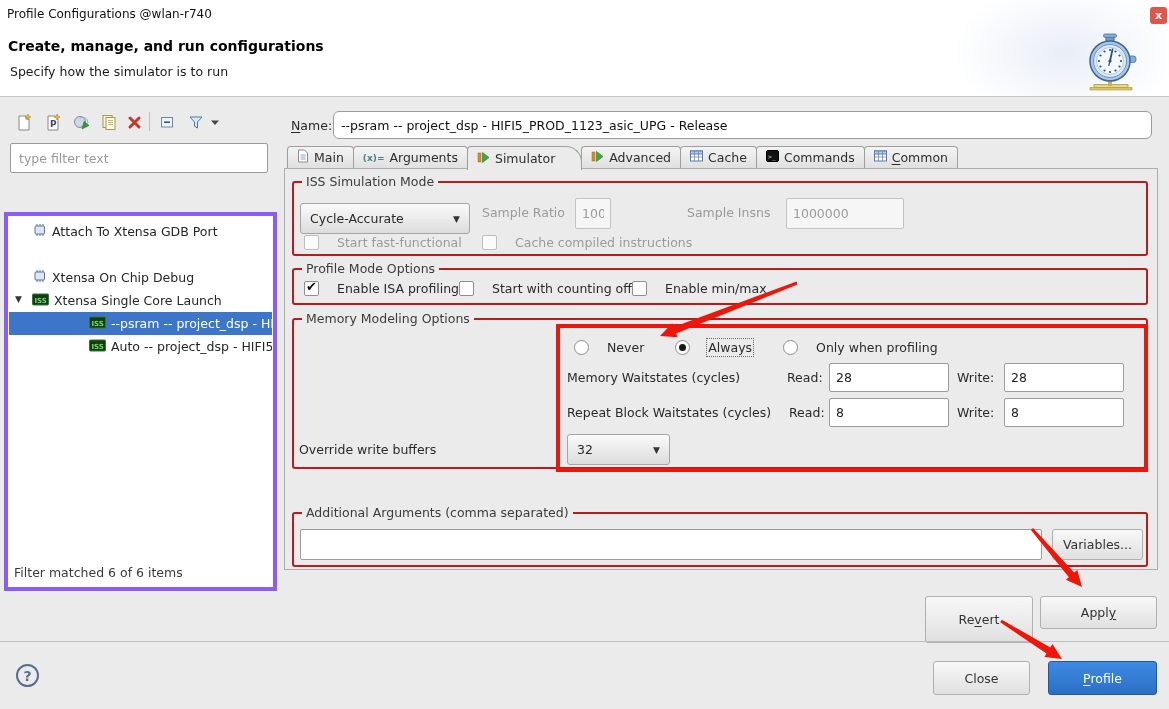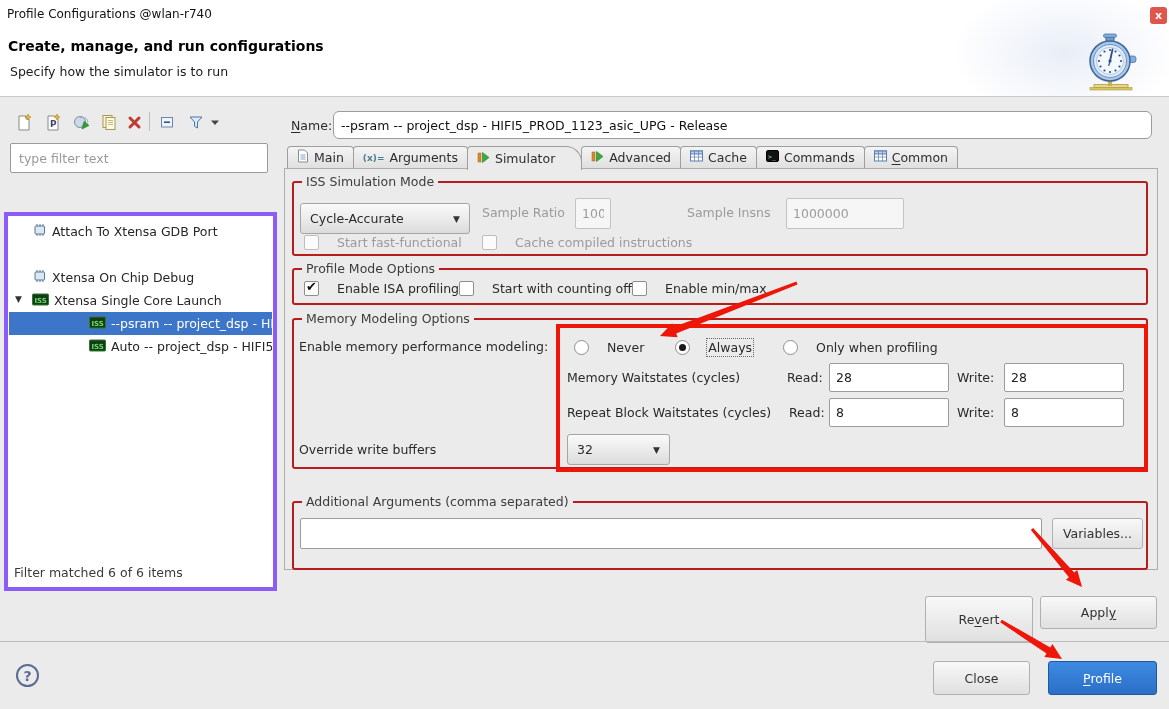--- a/index.html
+++ b/index.html
@@ -313,21 +313,20 @@
     <span>Start with counting off</span>
   </div>
   <div class="cbrow" style="left:338px;top:9px">
     <span class="cb"></span>
     <span>Enable min/max</span>
   </div>
 </div>
 
 <div class="group" style="left:292px;top:318px;width:856px;height:151px">
   <span class="legend">Memory Modeling Options</span>
-  <div class="lbl" style="left:5px;top:19px">Enable memory performance modeling:</div>
   <div class="cbrow" style="left:280px;top:18px">
     <span class="radio"></span>
     <span class="rspace">Never</span>
     <span class="radio sel"></span>
     <span class="rspace focus-dotted">Always</span>
     <span class="radio"></span>
     <span>Only when profiling</span>
   </div>
   <div class="lbl" style="left:273px;top:50px">Memory Waitstates (cycles)</div>
   <div class="lbl" style="left:493px;top:50px">Read:</div>
@@ -339,21 +338,21 @@
   <input class="field" style="left: 535px; top: 78px; width: 120px; height: 29px;" value="8">
   <div class="lbl" style="left:663px;top:85px">Write:</div>
   <input class="field" style="left: 710px; top: 78px; width: 120px; height: 29px;" value="8">
   <div class="lbl" style="left:5px;top:122px">Override write buffers</div>
   <div class="combo" style="left:273px;top:114px;width:103px;height:31px">
     <span>32</span>
       <span class="arr">▼</span>
   </div>
 </div>
 
-<div class="group" style="left:292px;top:501px;width:856px;height:69px">
+<div class="group" style="left:292px;top:512px;width:856px;height:55px">
   <span class="legend">Additional Arguments (comma separated)</span>
   <input class="field" style="left: 6px; top: 15px; width: 742px; height: 31px;" value="">
   <div class="btn" style="left:758px;top:15px;width:91px;height:31px;position:absolute">
     <span>Variables...</span>
   </div>
 </div>
 
 <div class="btn" style="left:925px;top:596px;width:108px;height:47px">
   <span><span>Re</span><span class="accel">v</span><span>ert</span></span>
 </div>

